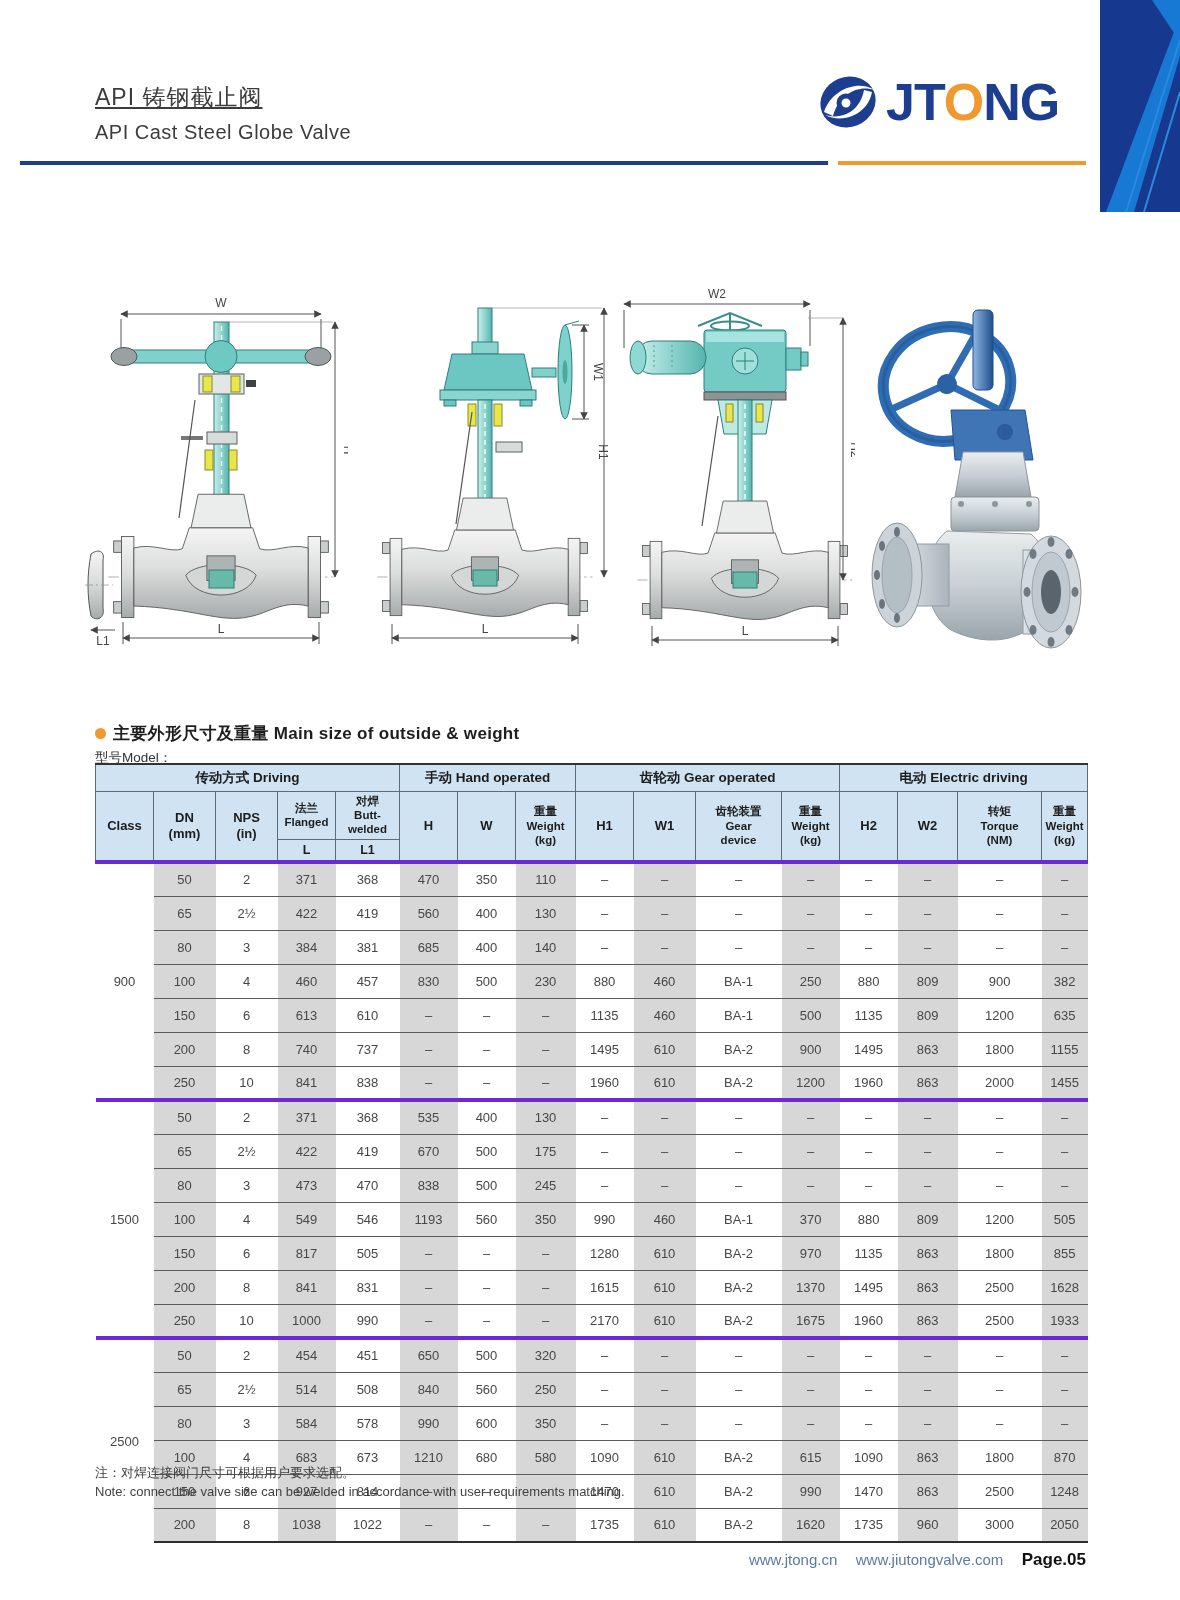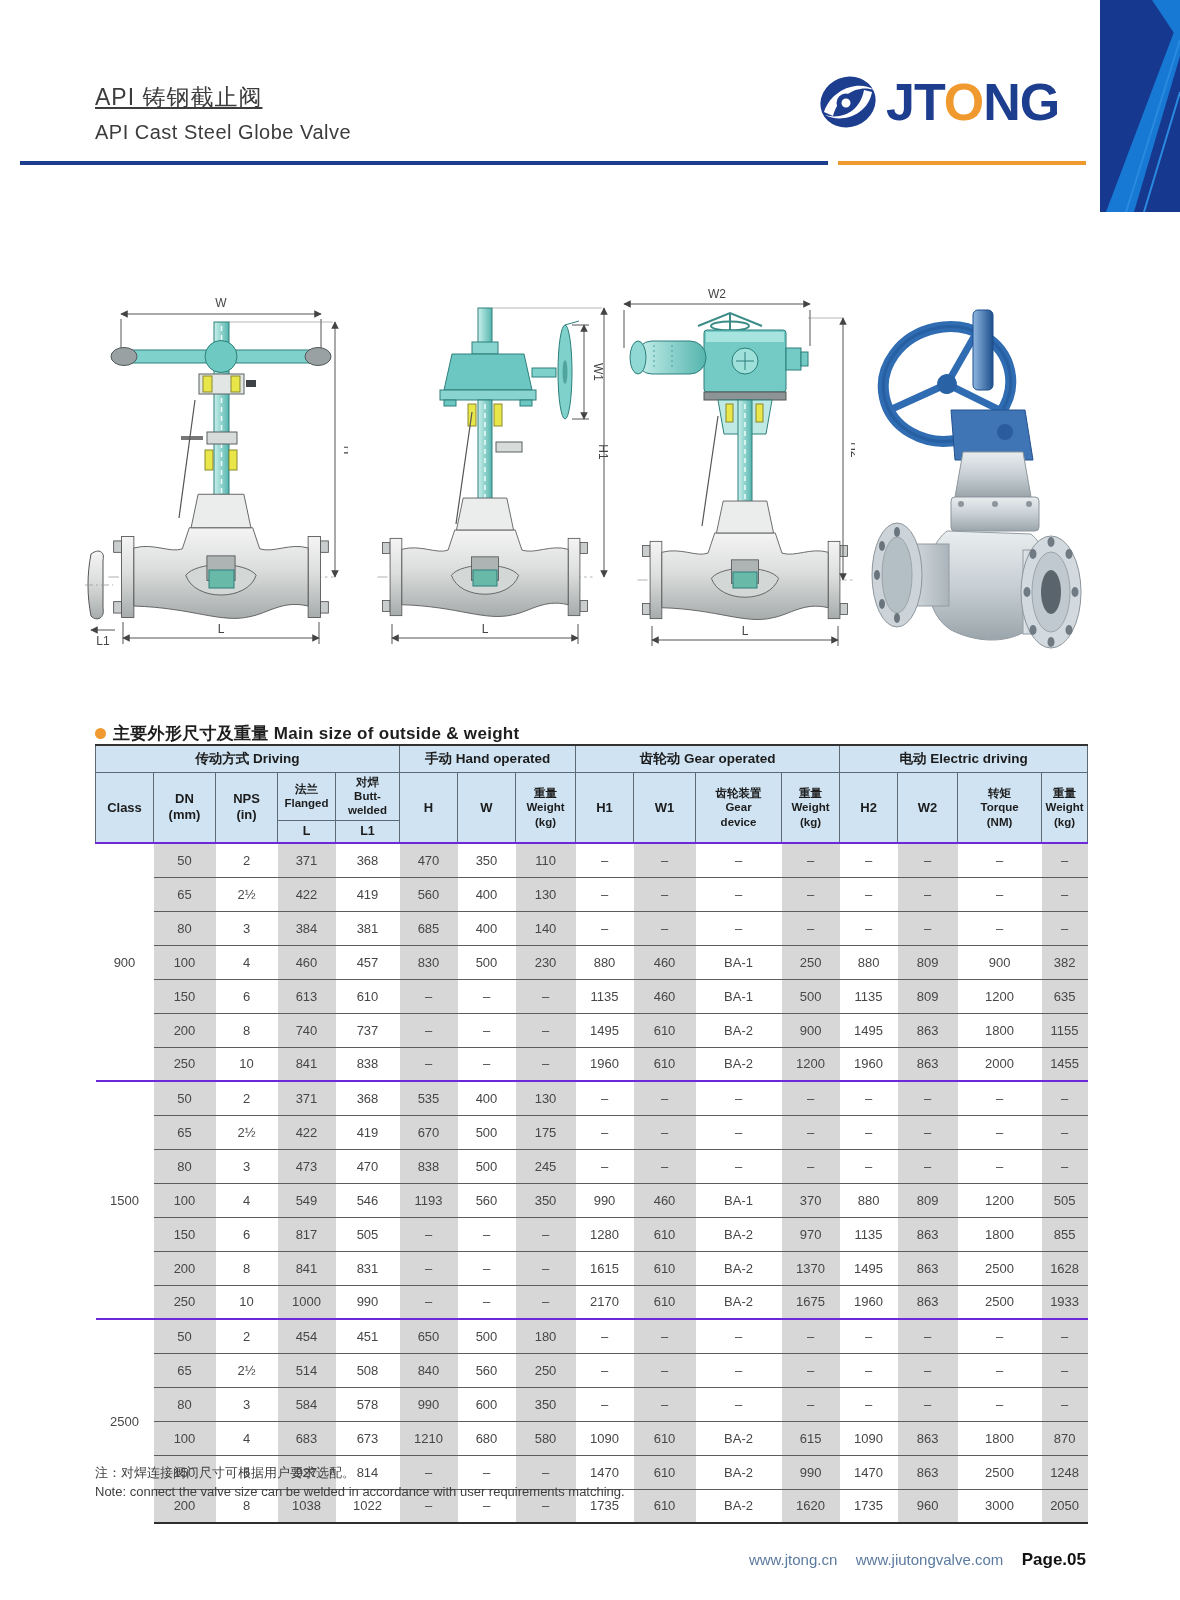--- a/index.html
+++ b/index.html
@@ -25,32 +25,32 @@
 
   
   .section-title { position:absolute; left:95px; top:694px; display:flex; align-items:center;margin-top:28px; }
   .bullet { width:11px; height:11px; border-radius:50%; background:#f0992e; margin-right:7px; }
   .section-title-text { font-size:17px; font-weight:bold; color:#1e1e1e; letter-spacing:0.3px; }
   .model-block { position:absolute; left:95px; top:725px; font-size:13.5px; color:#333; display:flex;margin-top:24px; }
   .model-label { white-space:nowrap; }
   .model-lines div { line-height:1.5; }
 
   
-  .table-wrap { position:absolute; left:95px; top:744px; }
+  .table-wrap { position:absolute; left:95px; top:763px; }
   table.size-table { border-collapse:collapse; table-layout:fixed; width:992px; }
   .size-table th { background:#cfe3f2; border:1px solid #5f6b74; font-weight:bold;
                    color:#1c1c1c; text-align:center; vertical-align:middle; padding:2px 1px; font-size:13px; }
   .size-table thead tr:first-child th { height:27px; font-size:13.5px; border-top:2px solid #333; }
   .size-table thead tr:nth-child(3) th { height:23px; font-size:12.5px; }
   .size-table .pre { white-space:pre-line; line-height:1.25; }
   .size-table .sm { font-size:11.5px; }
   .size-table tbody td { height:34px; text-align:center; color:#474747; font-size:13px;
                          border-top:1px solid #5c5c5c; }
   .size-table tbody td.g { background:#d7d7d7; }
-  .size-table tbody tr.group-start td { border-top:2px solid #6d28d9; }
+  .size-table tbody tr.group-start td { border-top:4px solid #6d28d9; }
   .size-table tbody td.class-cell { background:#fff; }
   .size-table tbody tr:last-child td { border-bottom:2px solid #2e2e2e; }
 
   
   .notes { position:absolute; left:95px; top:1464px; font-size:13px; color:#3f3f3f; line-height:1.45; }
   .footer { position:absolute; left:0; top:1550px; width:1086px; text-align:right; }
   .footer .url { color:#5b7aa0; font-size:15px; margin-left:14px; }
   .footer .pageno { color:#111; font-size:17px; font-weight:bold; margin-left:14px; }
 </style>
 </head>
@@ -612,21 +612,21 @@
             <td class="g">1933</td>
           </tr>
           <tr class="group-start">
             <td class="class-cell" rowspan="6">2500</td>
             <td class="g">50</td>
             <td>2</td>
             <td class="g">454</td>
             <td>451</td>
             <td class="g">650</td>
             <td>500</td>
-            <td class="g">180</td>
+            <td class="g">320</td>
             <td>–</td>
             <td class="g">–</td>
             <td>–</td>
             <td class="g">–</td>
             <td>–</td>
             <td class="g">–</td>
             <td>–</td>
             <td class="g">–</td>
           </tr>
           <tr>

